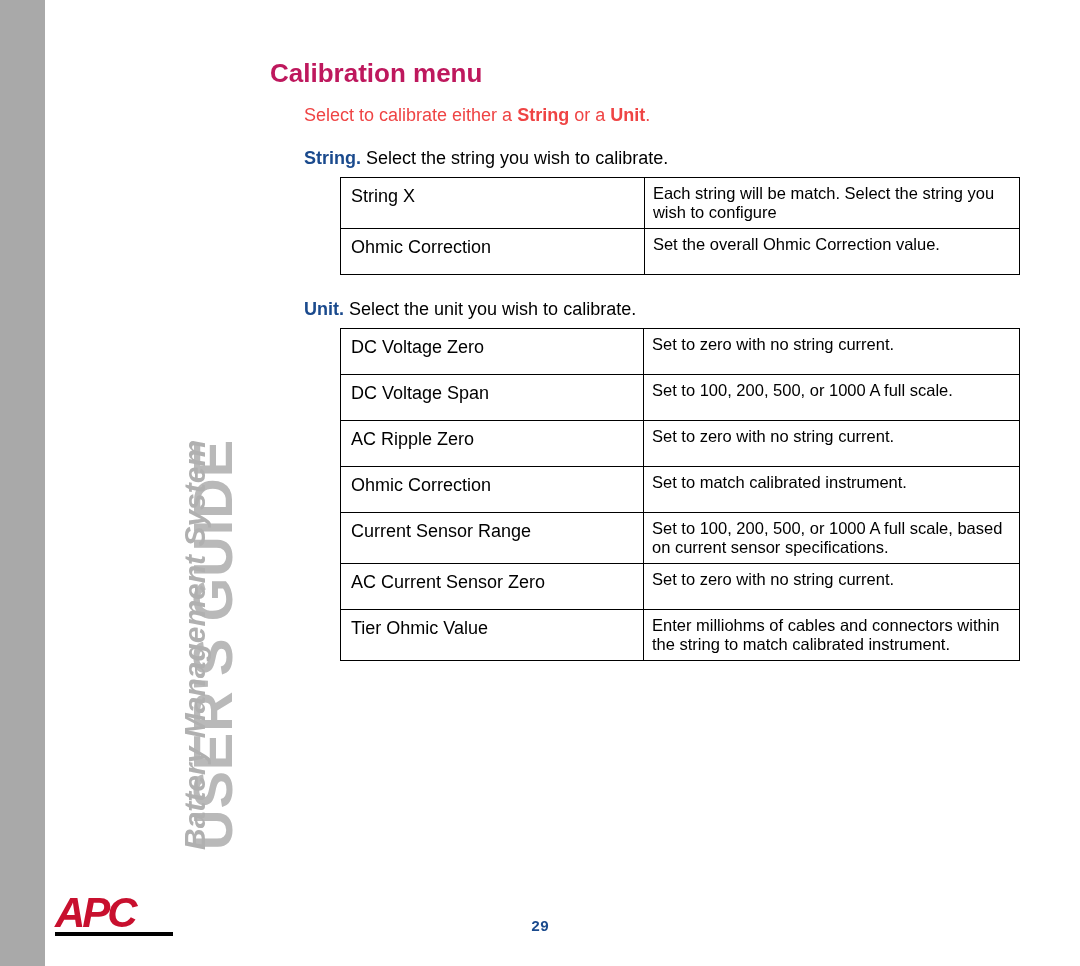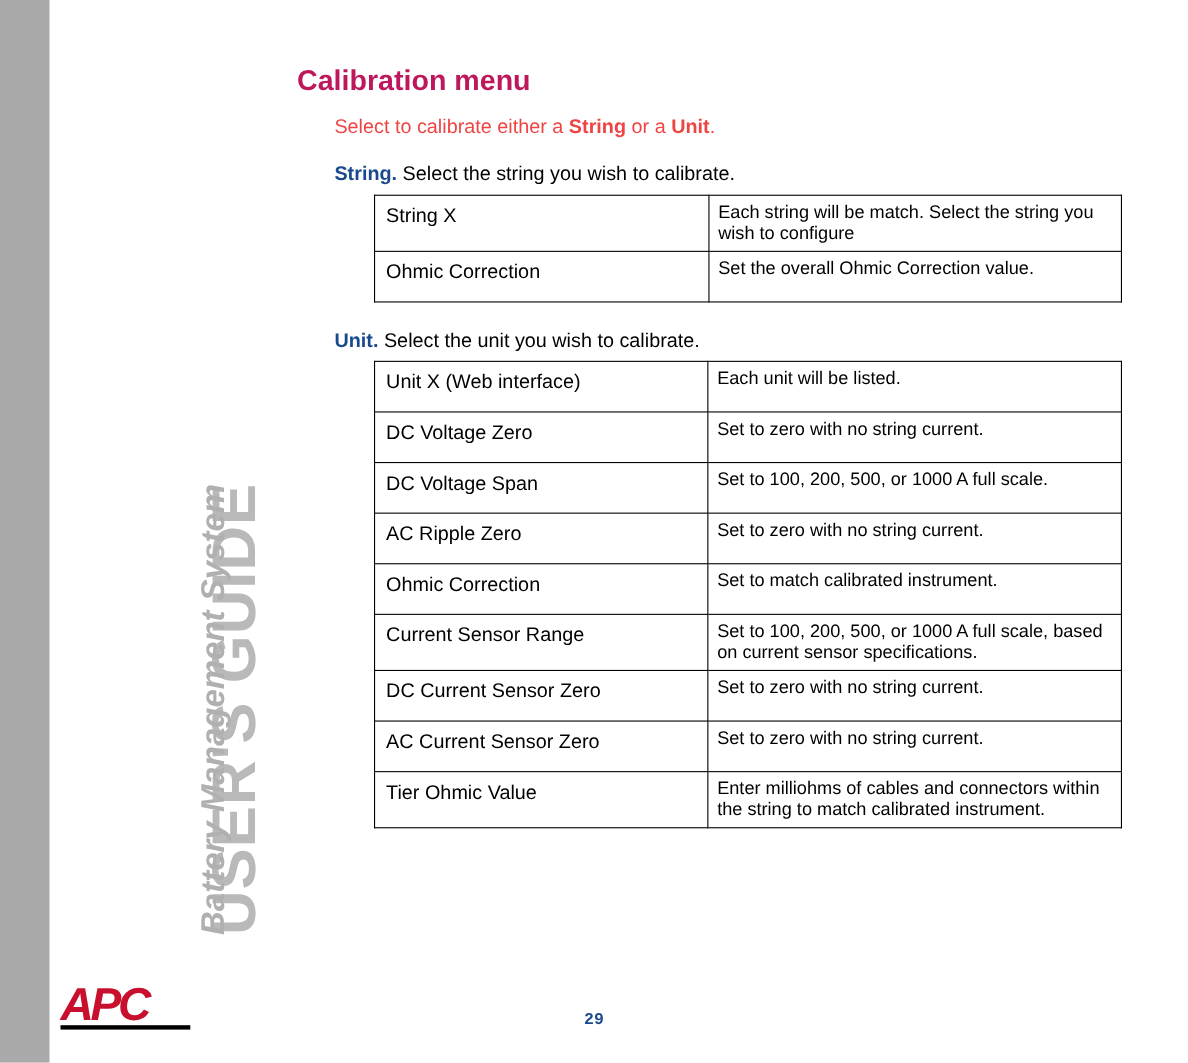--- a/index.html
+++ b/index.html
@@ -157,47 +157,39 @@
   </tbody>
     </table>
 
   <p class="lead">
     <span class="lead-label">Unit.</span>
     <span>Select the unit you wish to calibrate.</span>
   </p>
 
   <t></t><table class="grid">
     <tbody>
-        <tr>
-          <td class="col1">Unit X (Web interface)</td>
-          <td class="col2">Each unit will be listed.</td>
-        </tr>
     <tr>
           <td class="col1">DC Voltage Zero</td>
           <td class="col2">Set to zero with no string current.</td>
         </tr>
     <tr>
           <td class="col1">DC Voltage Span</td>
           <td class="col2">Set to 100, 200, 500, or 1000 A full scale.</td>
         </tr>
     <tr>
           <td class="col1">AC Ripple Zero</td>
           <td class="col2">Set to zero with no string current.</td>
         </tr>
     <tr>
           <td class="col1">Ohmic Correction</td>
           <td class="col2">Set to match calibrated instrument.</td>
         </tr>
     <tr>
           <td class="col1">Current Sensor Range</td>
           <td class="col2">Set to 100, 200, 500, or 1000 A full scale, based on current sensor specifications.</td>
-        </tr>
-    <tr>
-          <td class="col1">DC Current Sensor Zero</td>
-          <td class="col2">Set to zero with no string current.</td>
         </tr>
     <tr>
           <td class="col1">AC Current Sensor Zero</td>
           <td class="col2">Set to zero with no string current.</td>
         </tr>
     <tr>
           <td class="col1">Tier Ohmic Value</td>
           <td class="col2">Enter milliohms of cables and connectors within the string to match calibrated instrument.</td>
         </tr>
   </tbody>

